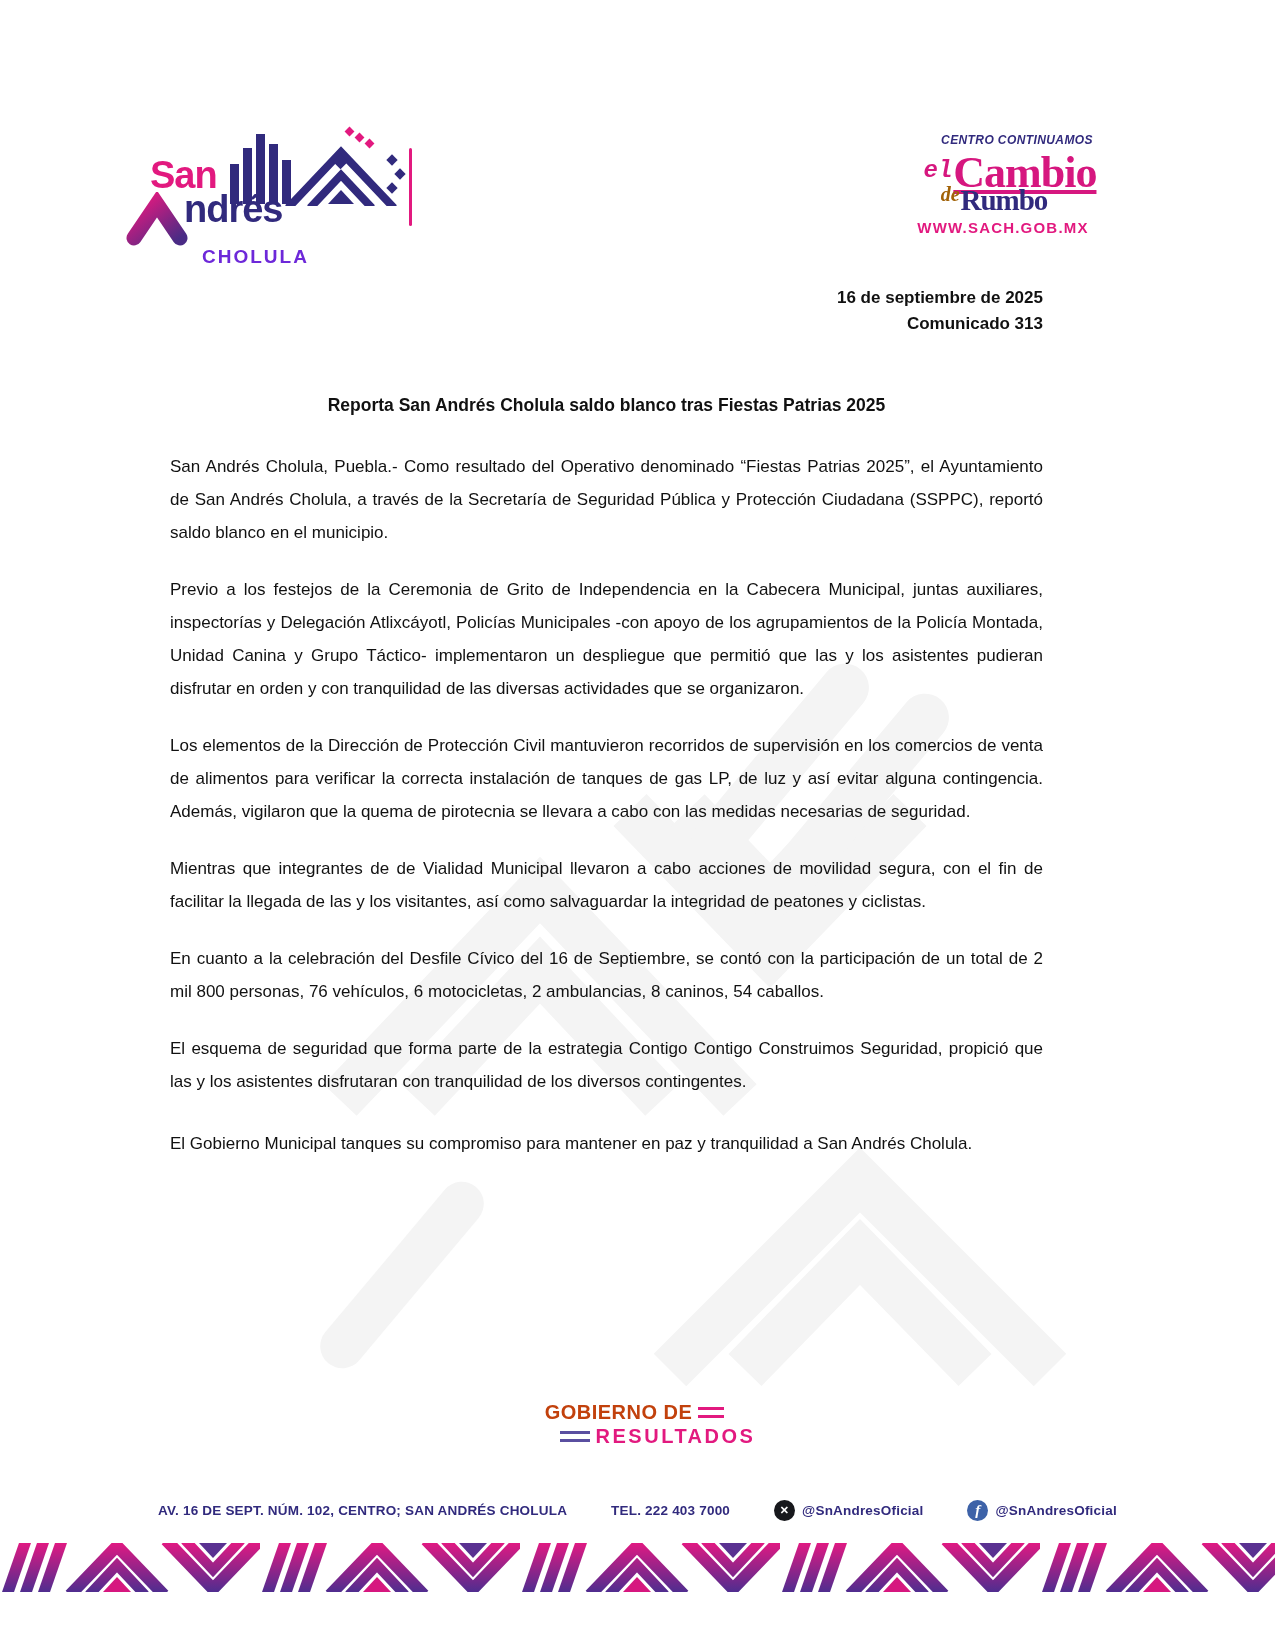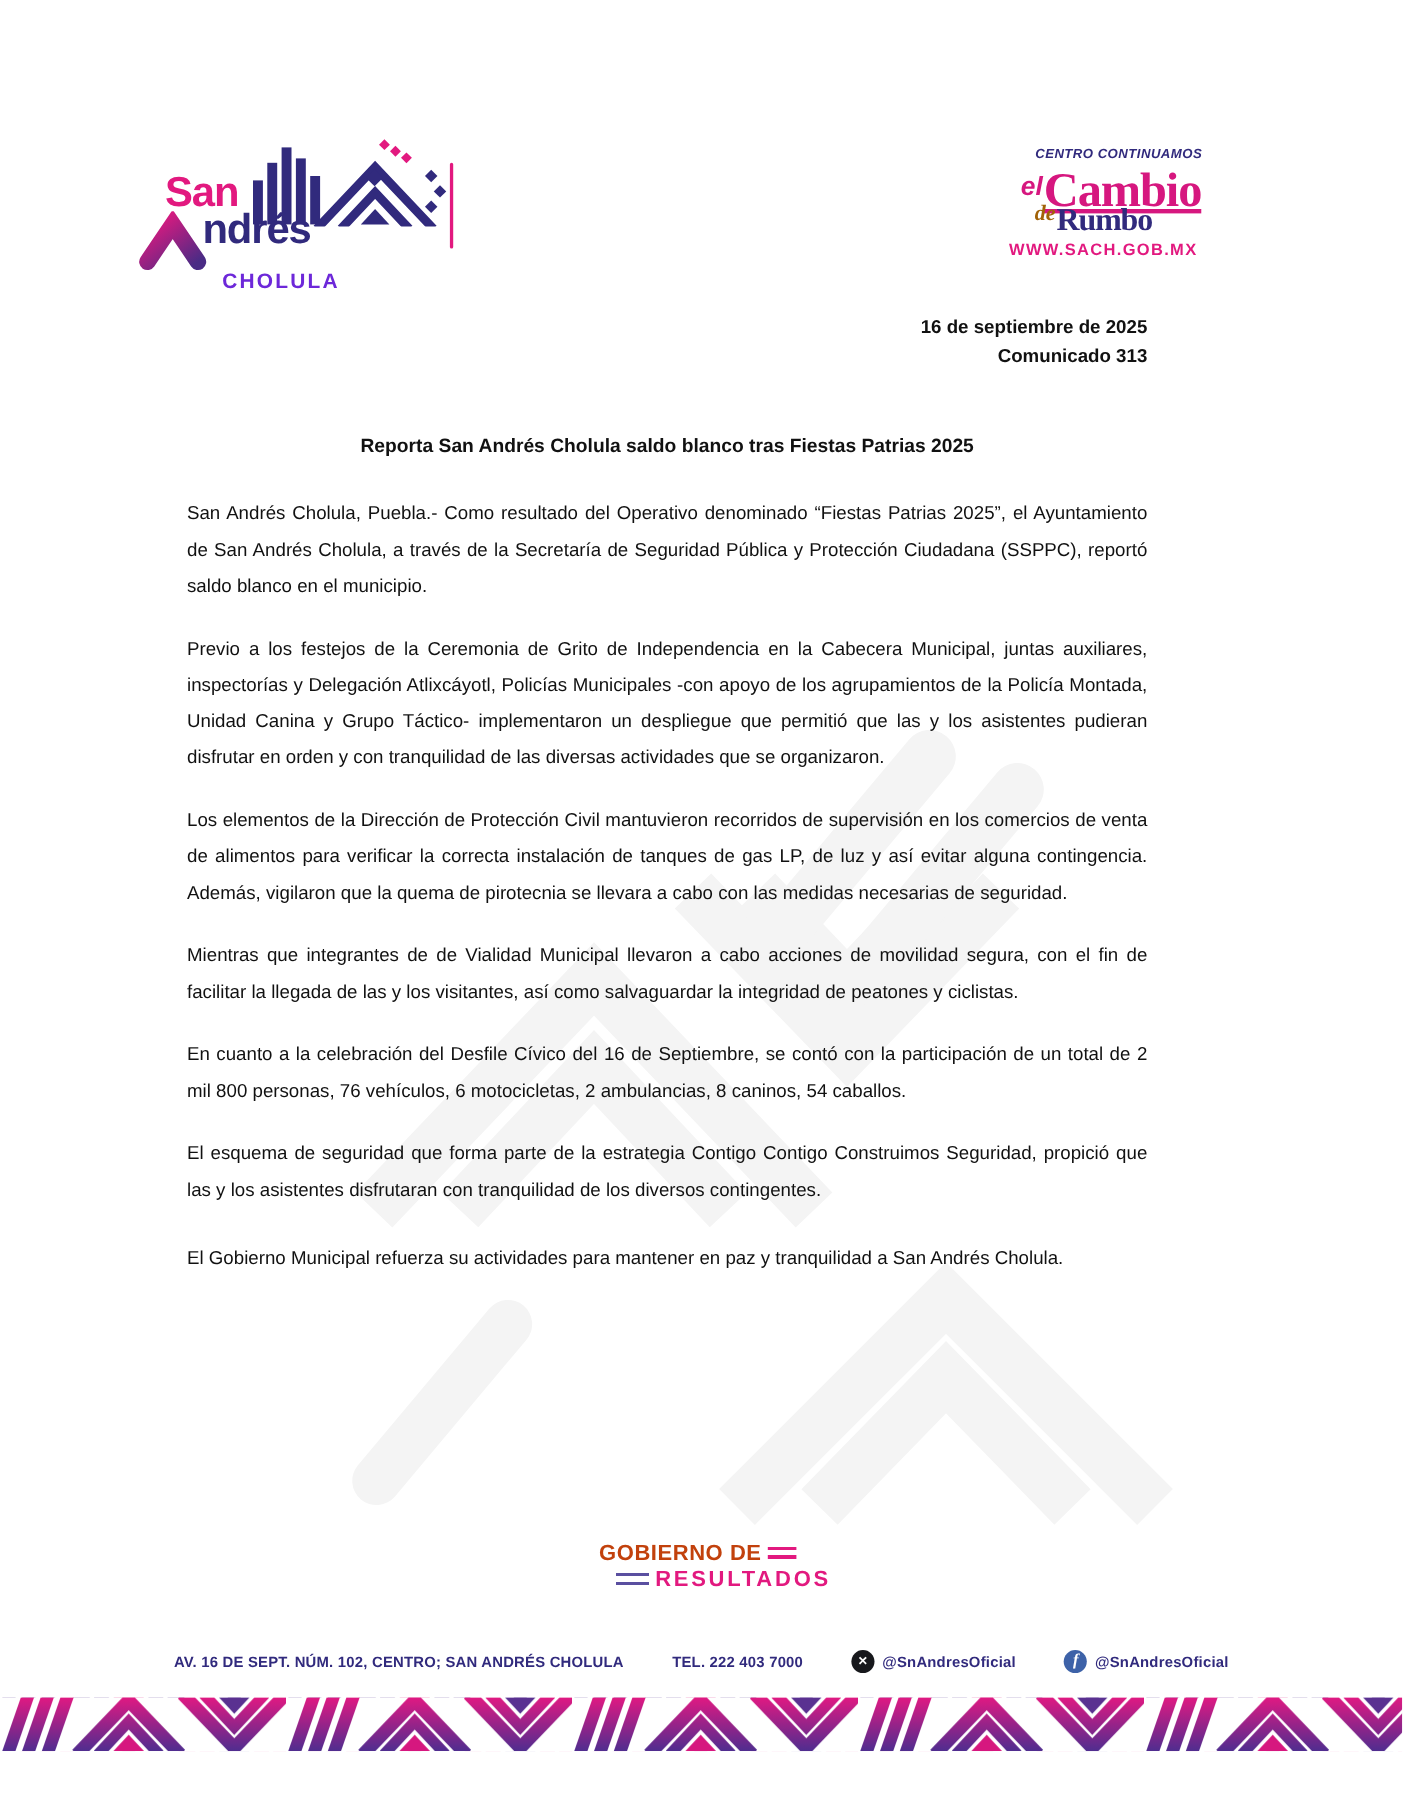--- a/index.html
+++ b/index.html
@@ -20,21 +20,21 @@
   .hdr-divider{position:absolute;left:409px;top:148px;width:3px;height:78px;background:#E2197F;border-radius:2px;}
   .ssp{position:absolute;left:427px;top:142px;line-height:25px;}
   .ssp .l1{font-size:20px;font-weight:600;color:#EF4D9B;letter-spacing:.3px;}
   .ssp .lb{font-size:20px;font-weight:800;color:#312A7D;letter-spacing:.3px;}
   .ssp .l5{margin-top:4px;font-size:12.5px;font-weight:600;color:#827CA8;letter-spacing:1.3px;}
 
   
   .cambio-logo{position:absolute;left:878px;top:133px;width:250px;text-align:center;}
   .cambio-logo .tagline{font-size:12px;font-weight:800;font-style:italic;color:#312A7D;letter-spacing:.4px;padding-left:28px;}
   .cambio-logo .row1{margin-top:0;padding-left:14px;white-space:nowrap;}
-  .cambio-logo .el{font-family:Liberation Sans, sans-serif;font-style:italic;font-weight:700;font-size:24px;color:#D6177F;position:relative;top:-10px;margin-right:1px;}
+  .cambio-logo .el{font-family:Liberation Mono, monospace;font-style:italic;font-weight:700;font-size:24px;color:#D6177F;position:relative;top:-10px;margin-right:1px;}
   .cambio-logo .cambio{font-family:"Liberation Serif",serif;font-weight:700;font-size:44px;color:#D6177F;letter-spacing:-1px;text-decoration:underline;}
   .cambio-logo .row2{margin-top:-14px;white-space:nowrap;padding-right:18px;}
   .cambio-logo .de{font-family:"Liberation Serif",serif;font-style:italic;font-weight:700;font-size:20px;color:#a16207;position:relative;top:-9px;margin-right:1px;}
   .cambio-logo .rumbo{font-family:"Liberation Serif",serif;font-weight:700;font-size:29px;color:#312A7D;letter-spacing:-1px;}
   .cambio-logo .web{margin-top:2px;font-size:15px;font-weight:800;color:#E2197F;letter-spacing:1.2px;}
 
   
   .doc{position:absolute;left:170px;top:285px;width:873px;}
   .meta{ text-align:right;font-weight:700;font-size:17px;line-height:26px;}
   .title{margin-top:58px;text-align:center;font-weight:700;font-size:17.5px;}
@@ -143,21 +143,21 @@
       <div>Comunicado 313</div>
     </div>
     <div class="title">Reporta San Andrés Cholula saldo blanco tras Fiestas Patrias 2025</div>
     <div class="body">
       <p>San Andrés Cholula, Puebla.- Como resultado del Operativo denominado “Fiestas Patrias 2025”, el Ayuntamiento de San Andrés Cholula, a través de la Secretaría de Seguridad Pública y Protección Ciudadana (SSPPC), reportó saldo blanco en el municipio.</p>
       <p>Previo a los festejos de la Ceremonia de Grito de Independencia en la Cabecera Municipal, juntas auxiliares, inspectorías y Delegación Atlixcáyotl, Policías Municipales -con apoyo de los agrupamientos de la Policía Montada, Unidad Canina y Grupo Táctico- implementaron un despliegue que permitió que las y los asistentes pudieran disfrutar en orden y con tranquilidad de las diversas actividades que se organizaron.</p>
       <p>Los elementos de la Dirección de Protección Civil mantuvieron recorridos de supervisión en los comercios de venta de alimentos para verificar la correcta instalación de tanques de gas LP, de luz y así evitar alguna contingencia. Además, vigilaron que la quema de pirotecnia se llevara a cabo con las medidas necesarias de seguridad.</p>
       <p>Mientras que integrantes de de Vialidad Municipal llevaron a cabo acciones de movilidad segura, con el fin de facilitar la llegada de las y los visitantes, así como salvaguardar la integridad de peatones y ciclistas.</p>
       <p>En cuanto a la celebración del Desfile Cívico del 16 de Septiembre, se contó con la participación de un total de 2 mil 800 personas, 76 vehículos, 6 motocicletas, 2 ambulancias, 8 caninos, 54 caballos.</p>
       <p>El esquema de seguridad que forma parte de la estrategia Contigo Contigo Construimos Seguridad, propició que las y los asistentes disfrutaran con tranquilidad de los diversos contingentes.</p>
-      <p>El Gobierno Municipal refuerza su actividades para mantener en paz y tranquilidad a San Andrés Cholula.</p>
+      <p>El Gobierno Municipal tanques su compromiso para mantener en paz y tranquilidad a San Andrés Cholula.</p>
     </div>
   </div>
 
   <div class="gob-logo layer">
     <div class="g1">
       <span>GOBIERNO DE</span><span class="burger pink"></span>
     </div>
     <div class="g2">
       <span class="burger purple"></span><span>RESULTADOS</span>
     </div>

